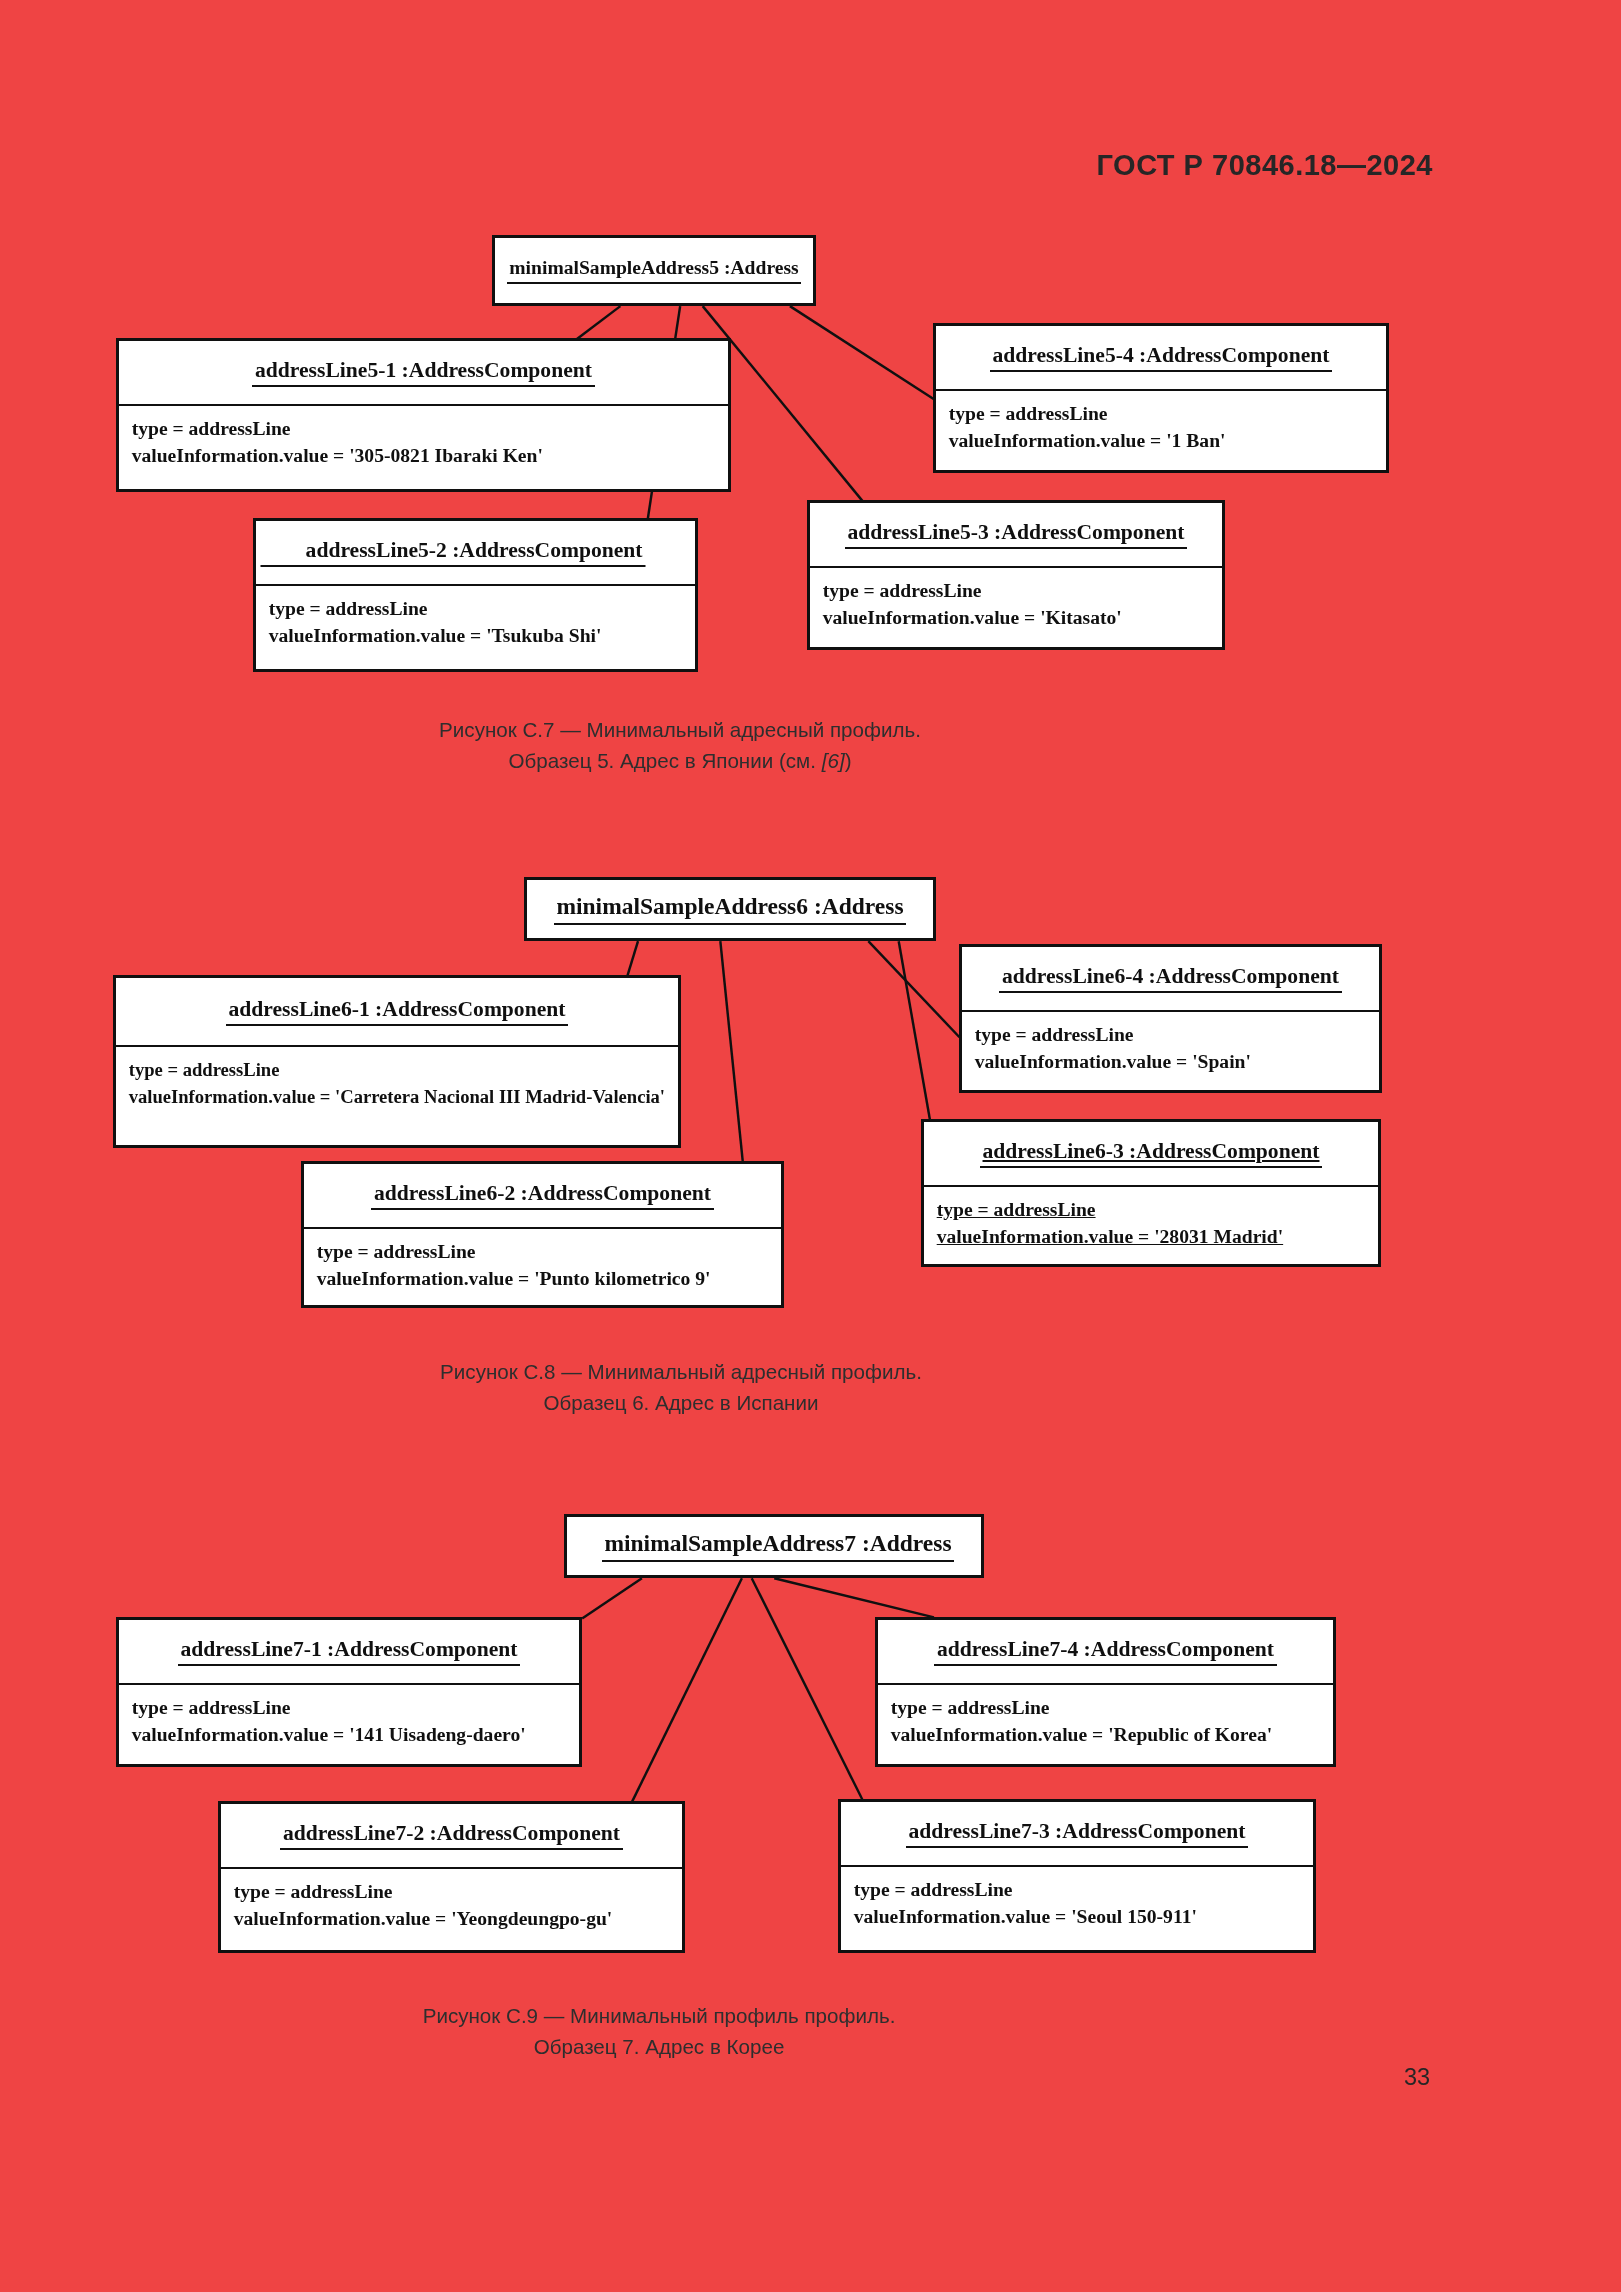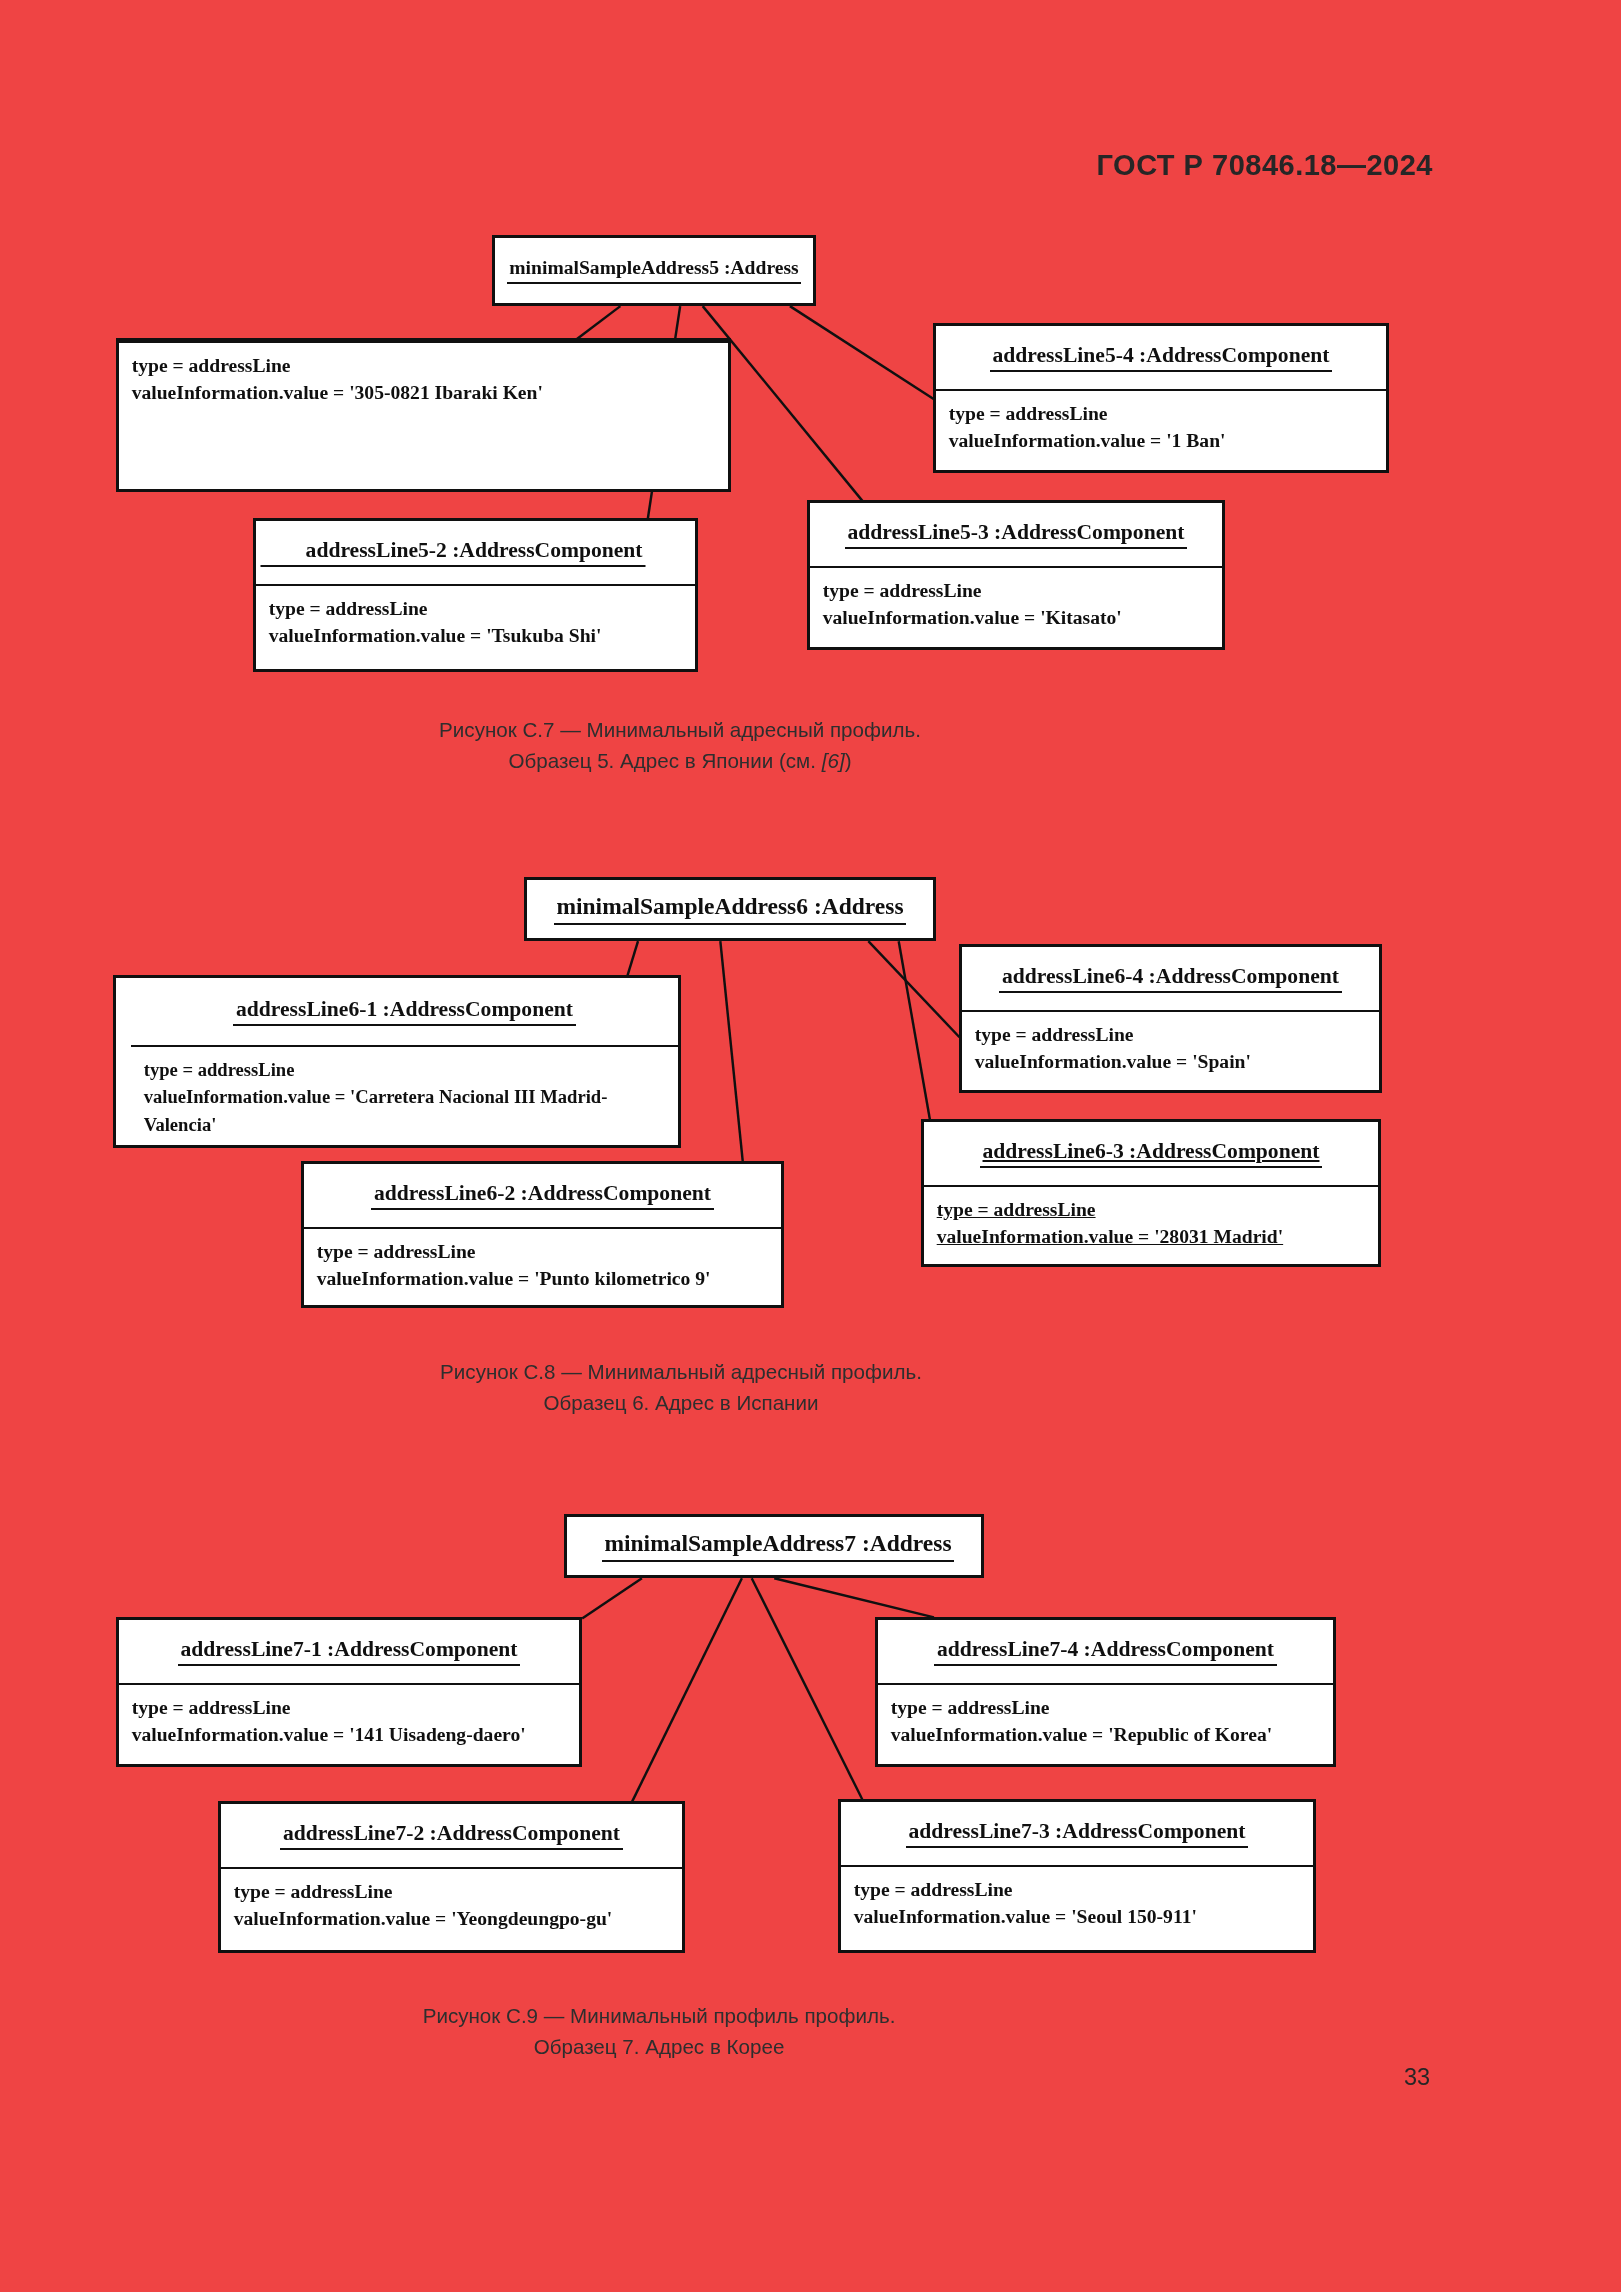--- a/index.html
+++ b/index.html
@@ -57,21 +57,21 @@
 
   
   #root5{left:492px;top:235px;width:324px;height:71px;font-size:19.6px;}
   #b51{left:116px;top:338px;width:615px;height:154px;}
   #b52{left:253px;top:518px;width:445px;height:154px;}
   #b53{left:807px;top:500px;width:418px;height:150px;}
   #b54{left:933px;top:323px;width:456px;height:150px;}
 
   
   #root6{left:524px;top:877px;width:412px;height:64px;font-size:23.5px;}
-  #b61{left:113px;top:975px;width:568px;height:173px;padding-left:15px;}
+  #b61{left:113px;top:975px;width:568px;height:173px;}
   #b61 .obj-title{height:67px;}
   #b62{left:301px;top:1161px;width:483px;height:147px;}
   #b63{left:921px;top:1119px;width:460px;height:148px;text-decoration:underline;}
   #b64{left:959px;top:944px;width:423px;height:149px;}
 
   
   #root7{left:564px;top:1514px;width:420px;height:64px;font-size:23.5px;padding-left:8px;}
   #b71{left:116px;top:1617px;width:466px;height:150px;}
   #b72{left:218px;top:1801px;width:467px;height:152px;}
   #b73{left:838px;top:1799px;width:478px;height:154px;}
@@ -119,20 +119,23 @@
     <line x1="757" y1="1610" x2="645" y2="1838"></line>
     <line x1="767" y1="1610" x2="880" y2="1836"></line>
     <line x1="790" y1="1610" x2="953" y2="1650"></line>
   </svg>
 
   <div id="root5" class="rootbox">
     <span class="t">minimalSampleAddress5 :Address</span>
   </div>
 
   <div id="b51" class="objbox">
+    <div class="obj-title">
+      <span class="t">addressLine5-1 :AddressComponent</span>
+    </div>
     <div class="obj-body">
       <div>type = addressLine</div>
       <div>valueInformation.value = '305-0821 Ibaraki Ken'</div>
     </div>
   </div>
 
   <div id="b52" class="objbox">
     <div class="obj-title">
       <span class="t ul-ext">addressLine5-2 :AddressComponent</span>
     </div>

